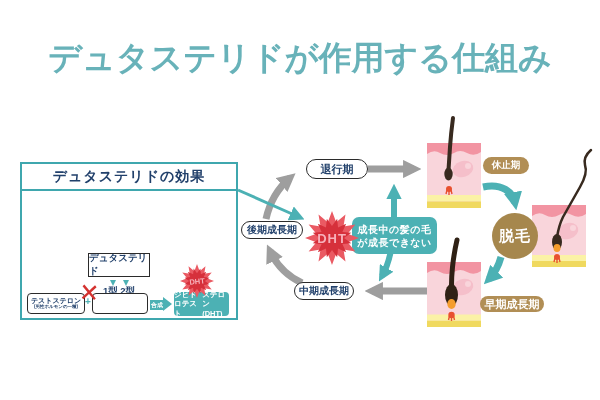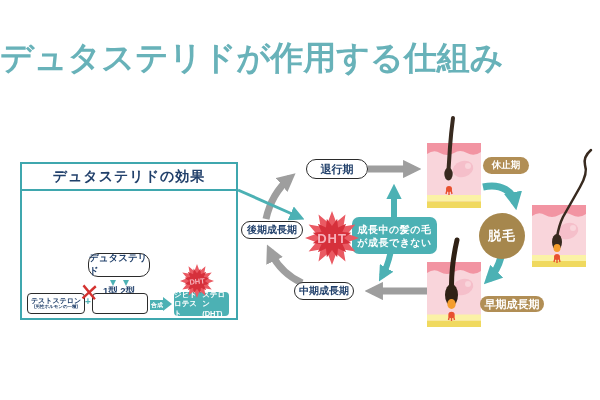--- a/index.html
+++ b/index.html
@@ -1,29 +1,29 @@
 <!DOCTYPE html>
 <html><head>
 <meta charset="utf-8">
 <style>
   html,body{margin:0;padding:0;background:#fff;}
   .stage{position:relative;width:600px;height:400px;background:#fff;overflow:hidden;
          font-family:"Liberation Sans","DejaVu Sans",sans-serif;}
-  .title{position:absolute;top:36px;left:0;width:600px;margin:0;text-align:left;
+  .title{position:absolute;top:36px;left:0;width:600px;margin:0;text-align:center;
          font-size:33px;font-weight:800;color:#68B2B9;letter-spacing:0px;}
   .arrows{position:absolute;left:0;top:0;z-index:1;}
 
   
   .panel{position:absolute;left:20px;top:162px;width:218px;height:158px;
          border:2px solid #3FA7AE;background:#fff;z-index:2;box-sizing:border-box;}
   .panel-heading{height:25px;line-height:25px;text-align:center;font-size:14px;font-weight:800;
          color:#21406B;letter-spacing:1px;border-bottom:2px solid #3FA7AE;}
   .panel-body{margin-top:4px;text-align:center;font-size:10.5px;font-weight:700;color:#21406B;line-height:1.38;}
   .drug-box{position:absolute;left:66px;top:89px;width:62px;height:24px;border:1.4px solid #2b2b2b;
-         border-radius:10px;background:#fff;display:flex;align-items:center;justify-content:center;
+         border-radius:0;background:#fff;display:flex;align-items:center;justify-content:center;
          font-size:9.5px;font-weight:800;color:#21406B;box-sizing:border-box;}
   .mini-tri{position:absolute;width:0;height:0;border-left:3.5px solid transparent;
          border-right:3.5px solid transparent;border-top:6px solid #4CB1B4;}
   .types{position:absolute;left:76px;top:121px;width:42px;text-align:center;font-size:9.5px;
          font-weight:800;color:#21406B;border-bottom:1.5px solid #21406B;padding-bottom:1px;}
   .small-box{position:absolute;border:1.2px solid #2b2b2b;border-radius:4px;background:#fff;
          display:flex;flex-direction:column;align-items:center;justify-content:center;
          color:#21406B;box-sizing:border-box;}
   .small-box .main{font-size:7px;font-weight:800;line-height:1.1;}
   .small-box .sub{font-size:4.5px;font-weight:700;line-height:1.1;}
@@ -62,23 +62,23 @@
   
   .pill{position:absolute;display:flex;align-items:center;justify-content:center;
         font-weight:800;box-sizing:border-box;z-index:3;}
   .pill.white{background:#fff;border:1.6px solid #2b2b2b;border-radius:11px;color:#21406B;}
   .pill.tan{background:#B18E55;border-radius:9px;color:#fff;}
   .p-regression{left:306px;top:159px;width:62px;height:20px;font-size:11px;}
   .p-late{left:241px;top:221px;width:62px;height:18px;font-size:10px;}
   .p-mid{left:294px;top:282px;width:60px;height:18px;font-size:10px;}
   .p-rest{left:483px;top:157px;width:46px;height:17px;font-size:9.5px;}
   .p-early{left:480px;top:296px;width:64px;height:16px;font-size:11px;}
-  .loss-circle{position:absolute;left:479px;top:213px;width:46px;height:46px;border-radius:50%;
+  .loss-circle{position:absolute;left:492px;top:213px;width:46px;height:46px;border-radius:50%;
         background:#A6874D;display:flex;align-items:center;justify-content:center;color:#fff;
-        font-size:13px;font-weight:800;letter-spacing:1px;z-index:3;}
+        font-size:15px;font-weight:800;letter-spacing:1px;z-index:3;}
   .callout{position:absolute;left:352px;top:217px;width:85px;height:37px;background:#4CB1B4;
         border-radius:7px;display:flex;flex-direction:column;align-items:center;justify-content:center;
         color:#fff;font-size:10px;font-weight:800;line-height:1.3;z-index:3;letter-spacing:0.5px;}
   .follicle{position:absolute;z-index:2;}
 </style>
 </head>
 <body>
 
 <div class="stage">
 

